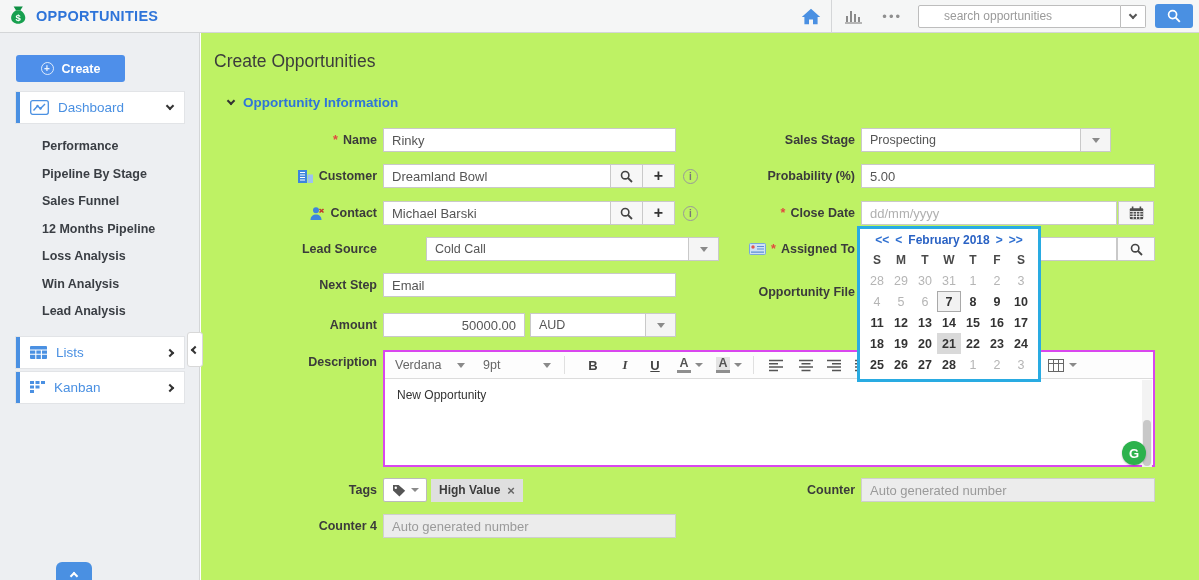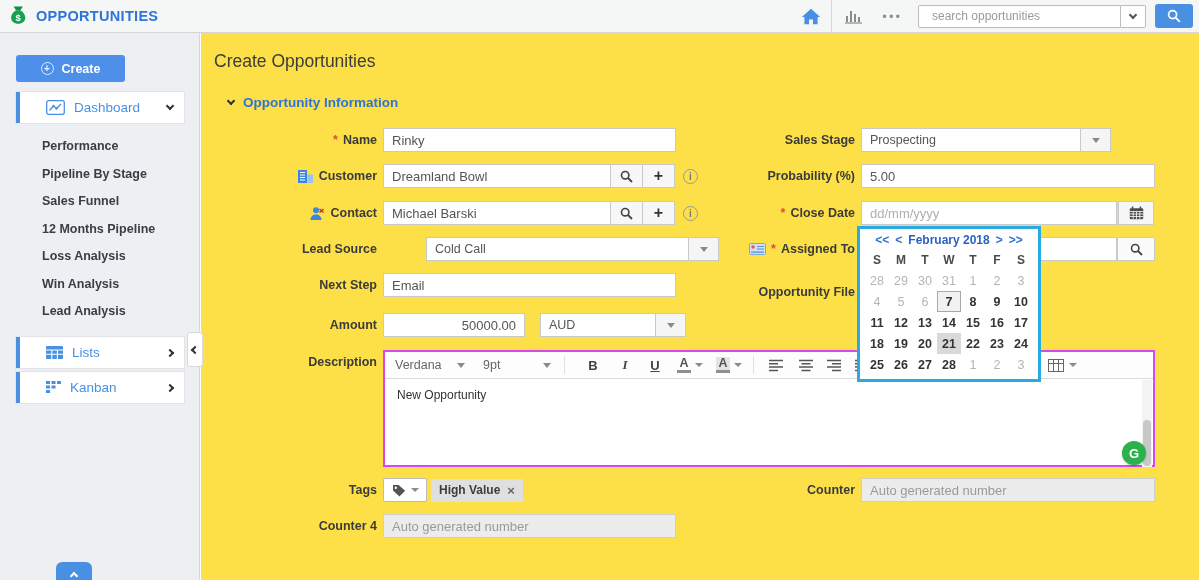--- a/index.html
+++ b/index.html
@@ -10,44 +10,44 @@
   }
   
   .topbar { position:absolute; top:0; left:0; right:0; height:33px; background:#f5f6f6; border-bottom:1px solid #d4d6d8; z-index:40; }
   .logo { position:absolute; left:8px; top:5px; display:flex; align-items:center; gap:7px; }
   .logo-text { color:#2e74d9; font-weight:bold; font-size:14.5px; letter-spacing:.3px; }
   .topbar-right { position:absolute; right:6px; top:0; height:32px; display:flex; align-items:center; }
   .home-btn { width:42px; height:32px; display:flex; align-items:center; justify-content:center; border-right:1px solid #d4d6d8; }
   .chart-btn { margin-left:12px; display:flex; align-items:center; }
   .dots { color:#8f8f8f; font-size:13px; letter-spacing:2px; margin:0 16px 0 18px; }
   .search-wrap { display:flex; align-items:center; height:23px; }
-  .search-input { width:203px; height:23px; border:1px solid #bdbdbd; border-radius:2px 0 0 2px; padding:0 13px; font-size:12px; color:#555; outline:none; font-family:inherit; }
+  .search-input { width:203px; height:23px; border:1px solid #bdbdbd; border-radius:2px 0 0 2px; padding:0 25px; font-size:12px; color:#555; outline:none; font-family:inherit; }
   .search-input::placeholder { color:#9a9a9a; }
   .search-dd { width:25px; height:23px; background:#fff; border:1px solid #bdbdbd; border-left:none; border-radius:0 2px 2px 0; display:flex; align-items:center; justify-content:center; }
   .search-go { margin-left:9px; width:38px; height:24px; background:#4a90e2; border-radius:3px; display:flex; align-items:center; justify-content:center; }
   
   .chev { display:inline-block; width:6px; height:6px; border-right:2px solid currentColor; border-bottom:2px solid currentColor; }
   .chev.down  { transform:rotate(45deg); margin-top:-3px; }
   .chev.right { transform:rotate(-45deg); }
   .chev.left  { transform:rotate(135deg); }
   .chev.up    { transform:rotate(-135deg); margin-top:3px; }
   .caret { display:inline-block; width:0; height:0; border-left:4px solid transparent; border-right:4px solid transparent; border-top:5px solid #8a8a8a; }
   
   .sidebar { position:absolute; top:33px; left:0; width:200px; bottom:0; background:#edeff2; border-right:1px solid #d4d6d8; }
   .create-btn { position:absolute; left:16px; top:22px; width:109px; height:27px; background:#4e8fea; border-radius:3px; color:#fff; font-weight:bold; font-size:12.5px; display:flex; align-items:center; justify-content:center; gap:8px; }
   .plus-circle { width:13px; height:13px; border-radius:50%; border:1.5px solid rgba(255,255,255,.8); color:rgba(255,255,255,.9); font-size:10px; line-height:11px; text-align:center; font-weight:bold; }
-  .nav-card { position:absolute; left:16px; width:168px; height:31px; background:#fff; border-left:4px solid #4a90e2; box-shadow:0 0 0 1px #e2e4e7; display:flex; align-items:center; padding-left:26px; color:#4a90e2; font-size:13.5px; }
+  .nav-card { position:absolute; left:16px; width:168px; height:31px; background:#fff; border-left:4px solid #4a90e2; box-shadow:0 0 0 1px #e2e4e7; display:flex; align-items:center; padding-left:10px; color:#4a90e2; font-size:13.5px; }
   .nav-card .nav-label { margin-left:9px; }
   .nav-card .end { margin-left:auto; margin-right:11px; color:#333; }
   .menu { position:absolute; left:0; top:100px; width:100%; }
   .menu-item { height:27.5px; line-height:27.5px; padding-left:42px; font-size:12.5px; font-weight:bold; color:#3a3e44; }
   .collapse-handle { position:absolute; left:187px; top:332px; width:16px; height:35px; background:#fff; border:1px solid #d8d8d8; border-radius:3px; display:flex; align-items:center; justify-content:center; color:#333; z-index:50; }
   .scrolltop-btn { position:absolute; left:56px; top:562px; width:36px; height:30px; background:#4a90e2; border-radius:6px; display:flex; align-items:flex-start; justify-content:center; padding-top:8px; color:#fff; z-index:50; }
   
-  .main { position:absolute; left:201px; top:33px; right:0; bottom:0; background:#fde047;padding-left:20px; }
+  .main { position:absolute; left:201px; top:33px; right:0; bottom:0; background:#bef264;padding-left:20px; }
   .page-title { position:absolute; left:13px; top:18px; font-size:17.5px; color:#3c3c3c; }
   .section-header { position:absolute; left:27px; top:62px; display:flex; align-items:center; gap:9px; color:#2e74d9; font-weight:bold; font-size:13.5px; }
   .section-header .chev { color:#333; }
   .row { position:absolute; display:flex; align-items:center; height:24px; }
   .lbl { display:flex; align-items:center; justify-content:flex-end; gap:5px; font-size:12.5px; font-weight:bold; color:#3b3b3b; margin-right:6px; }
   .lrow { left:13px; } .lrow .lbl { width:163px; }
   .rrow { left:494px; } .rrow .lbl { width:160px; }
   .req { color:#e04a3f; font-weight:bold; }
   .input { height:24px; border:1px solid #c9c9c9; background:#fff; font-family:inherit; font-size:13px; color:#555; padding:0 8px; outline:none; }
   .input::placeholder { color:#b0b0b0; }
@@ -265,21 +265,21 @@
         <span>Next Step</span>
       </div>
     <input class="input" style="width: 293px;" value="Email">
   </div>
 
   <div class="row lrow" style="top:280px;">
     <div class="lbl">
         <span>Amount</span>
       </div>
     <input class="input" style="width: 142px; text-align: right;" value="50000.00">
-    <div class="sel" style="width:146px; margin-left:15px;">
+    <div class="sel" style="width:146px; margin-left:5px;">
       <span>AUD</span>
       <span class="sel-arrow">
           <span class="caret"></span>
         </span>
     </div>
   </div>
 
   <div class="lbl" style="position:absolute; left:13px; top:322px; width:163px;">
     <span>Description</span>
   </div>

